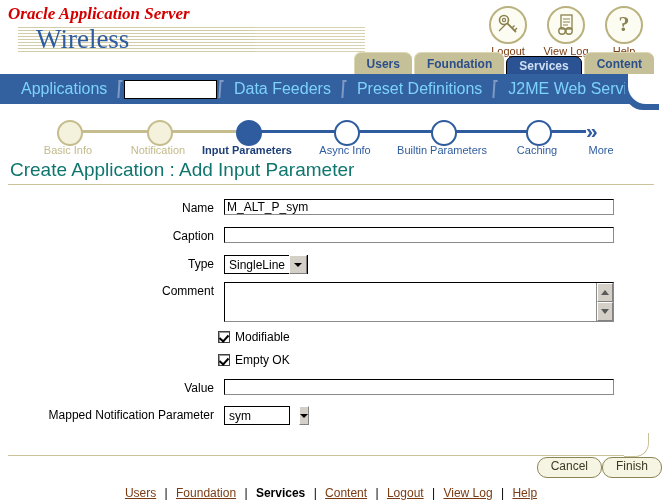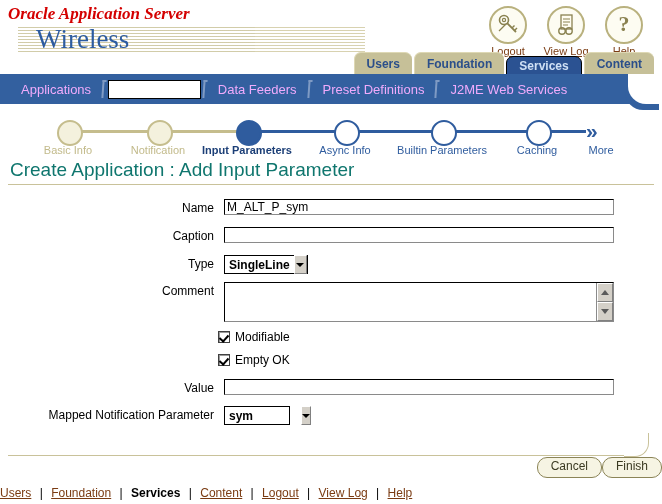--- a/index.html
+++ b/index.html
@@ -83,21 +83,21 @@
     background: #33609f;
   }
   .bluebar:after {
     content: ""; position: absolute; right: 0; top: 0; width: 34px; height: 30px;
     background: #fff;
     border-bottom-left-radius: 18px;
     box-shadow: -3px 6px 0 0 #33609f;
   }
   .tabs2 { position: absolute; left: 12px; top: 0; display: flex; align-items: center; height: 30px; }
   .t2 {
-    font-size: 13px; color: #f0abfc; padding: 0 9px;
+    font-size: 16px; color: #7dd3fc; padding: 0 9px;
     white-space: nowrap;
   }
   .t2.sel { color: #ffffff; font-weight: bold; }
   .t2sep {
     width: 2px; height: 16px; margin: 0 2px;
     border-left: 2px solid #7f9ac4;
     border-top: 2px solid #7f9ac4;
     align-self: center;
     transform: skewX(-4deg);
   }
@@ -141,21 +141,21 @@
     background: #fff; font-family: "Liberation Sans", sans-serif; font-size: 12px;
     padding: 0 2px; outline: none;
   }
   .txt.focused { caret-color: #000; }
   .sel {
     height: 19px; box-sizing: border-box;
     border: 1px solid #000;
     background: #fff; font-family: "Liberation Sans", sans-serif; font-size: 12px;
     display: inline-flex; align-items: center;
   }
-  .selval { padding: 0 4px; flex: 1; white-space: nowrap; font-weight: bold; }
+  .selval { padding: 0 4px; flex: 1; white-space: nowrap; }
   .selarrow {
     width: 16px; height: 17px; background: #d4d0c8;
     border-left: 1px solid #fff; border-top: 1px solid #fff;
     border-right: 1px solid #808080; border-bottom: 1px solid #808080;
     display: flex; align-items: center; justify-content: center;
     margin: 0 0 0 0;
   }
   .selarrow i {
     display: block; width: 0; height: 0;
     border-left: 4px solid transparent; border-right: 4px solid transparent;
@@ -211,21 +211,21 @@
   .btn {
     height: 19px; line-height: 17px; padding: 0 13px;
     background: #f6f4e3; color: #3b3a22;
     border: 1px solid #8b8457; border-radius: 10px;
     font-size: 12px; white-space: nowrap;
   }
 
   
   .footlinks {
     position: absolute; left: 0; top: 486px; width: 662px;
-    font-size: 12px;
+    text-align: center; font-size: 12px;
   }
   .flink { color: #7a3b12; text-decoration: underline; }
   .flink.cur { color: #000; font-weight: bold; text-decoration: none; }
   .fsep { color: #000; margin: 0 5px; }
 </style>
 </head>
 <body>
 
 <div class="banner">
   <div class="stripes"></div>

